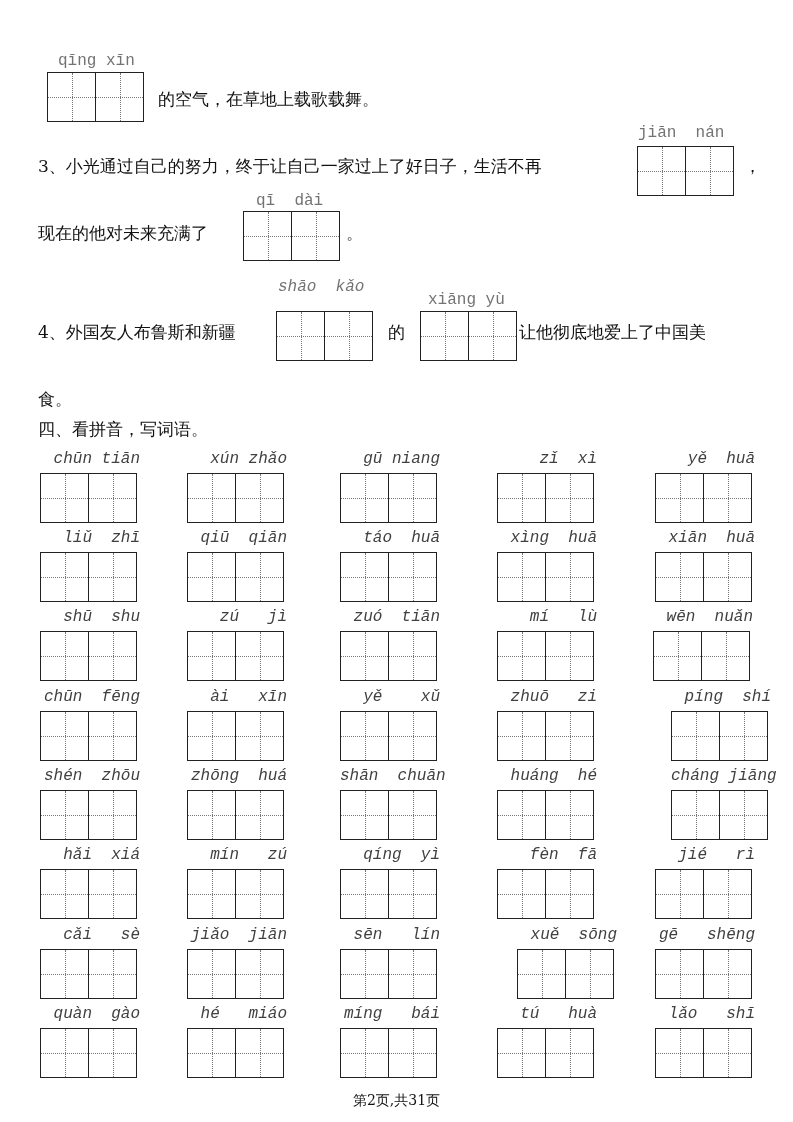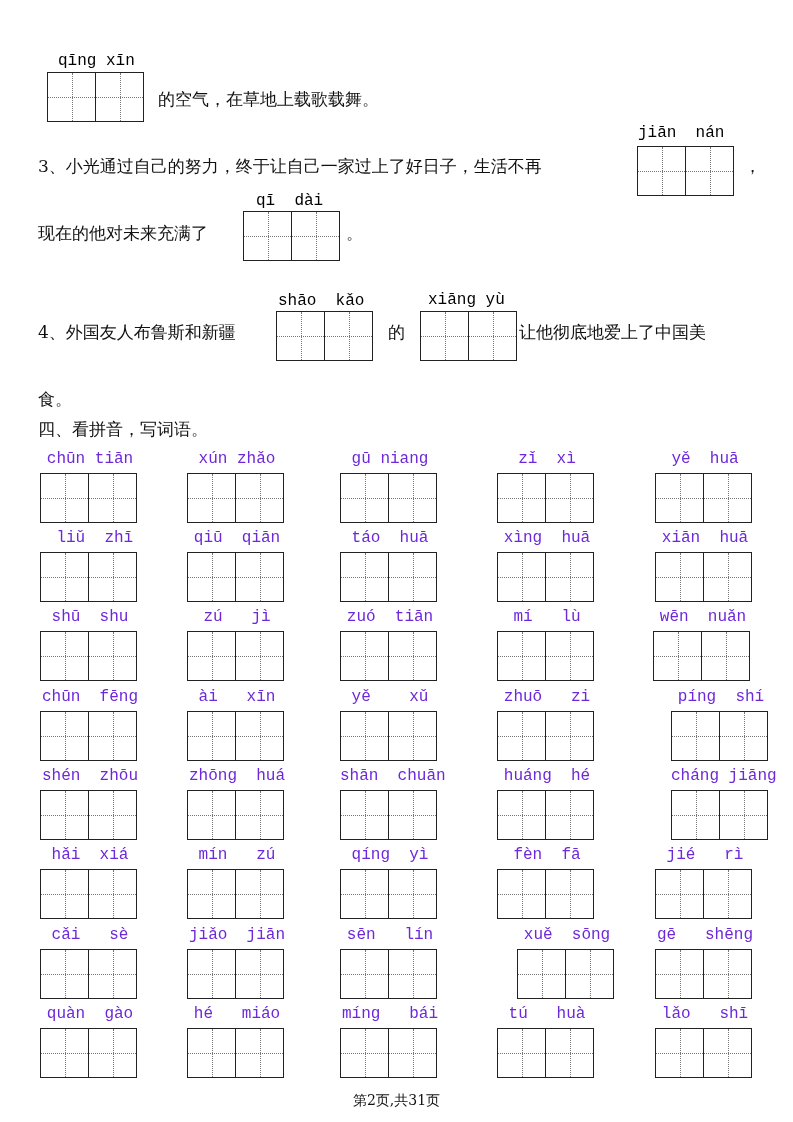--- a/index.html
+++ b/index.html
@@ -1,32 +1,32 @@
 <!DOCTYPE html>
 <html><head>
 <meta charset="utf-8">
 <style>
   html, body { margin:0; padding:0; background:#fff; }
   body { width:793px; height:1122px; position:relative; overflow:hidden;
          font-family:"DejaVu Serif","Liberation Serif",serif; color:#111; }
   .py { position:absolute; font-family:"Liberation Mono","DejaVu Sans Mono",monospace;
-        font-size:16px; color:#000000; white-space:pre; line-height:18px; }
+        font-size:16px; color:#737373; white-space:pre; line-height:18px; }
   .txt { position:absolute; font-size:17px; white-space:nowrap; line-height:22px; }
   .box { position:absolute; border:1.5px solid #222; box-sizing:border-box; display:flex; }
   .cell { flex:1; position:relative; border-right:1.5px solid #222; }
   .cell:last-child { border-right:none; }
   .cell::before { content:""; position:absolute; left:50%; top:0; bottom:0;
                   border-left:1px dotted #777; }
   .cell::after { content:""; position:absolute; top:50%; left:0; right:0;
                  border-top:1px dotted #777; }
   .heading { position:absolute; font-weight:normal; font-size:17px; white-space:nowrap; }
   .footer { position:absolute; font-size:14px; left:0; right:0; text-align:center; }
   .grid-item { position:absolute; width:100px; }
   .grid-item .gpy { font-family:"Liberation Mono","DejaVu Sans Mono",monospace; font-size:16px;
-                    text-align:center; white-space:pre; height:20px; line-height:20px; color:#6d28d9; }
+                    text-align:right; white-space:pre; height:20px; line-height:20px; color:#404040;font-style:italic; }
   .grid-item .gbox { margin-top:4px; width:97px; height:50px; border:1.5px solid #222;
                      box-sizing:border-box; display:flex; }
 </style>
 </head>
 <body>
 
 <div class="py" style="left:58px;top:52px;">qīng xīn</div>
 <div class="box" style="left:47px;top:72px;width:97px;height:50px;">
   <div class="cell"></div>
   <div class="cell"></div>
@@ -43,21 +43,21 @@
 
 <div class="txt" style="left:38px;top:222px;">现在的他对未来充满了</div>
 <div class="py" style="left:256px;top:192px;">qī  dài</div>
 <div class="box" style="left:243px;top:211px;width:97px;height:50px;">
   <div class="cell"></div>
   <div class="cell"></div>
 </div>
 <div class="txt" style="left:346px;top:222px;">。</div>
 
 <div class="txt" style="left:38px;top:321px;">4、外国友人布鲁斯和新疆</div>
-<div class="py" style="left:278px;top:292px;">shāo  kǎo</div>
+<div class="py" style="left:278px;top:278px;font-style:italic;">shāo  kǎo</div>
 <div class="box" style="left:276px;top:311px;width:97px;height:50px;">
   <div class="cell"></div>
   <div class="cell"></div>
 </div>
 <div class="txt" style="left:388px;top:321px;">的</div>
 <div class="py" style="left:428px;top:291px;">xiāng yù</div>
 <div class="box" style="left:420px;top:311px;width:97px;height:50px;">
   <div class="cell"></div>
   <div class="cell"></div>
 </div>

